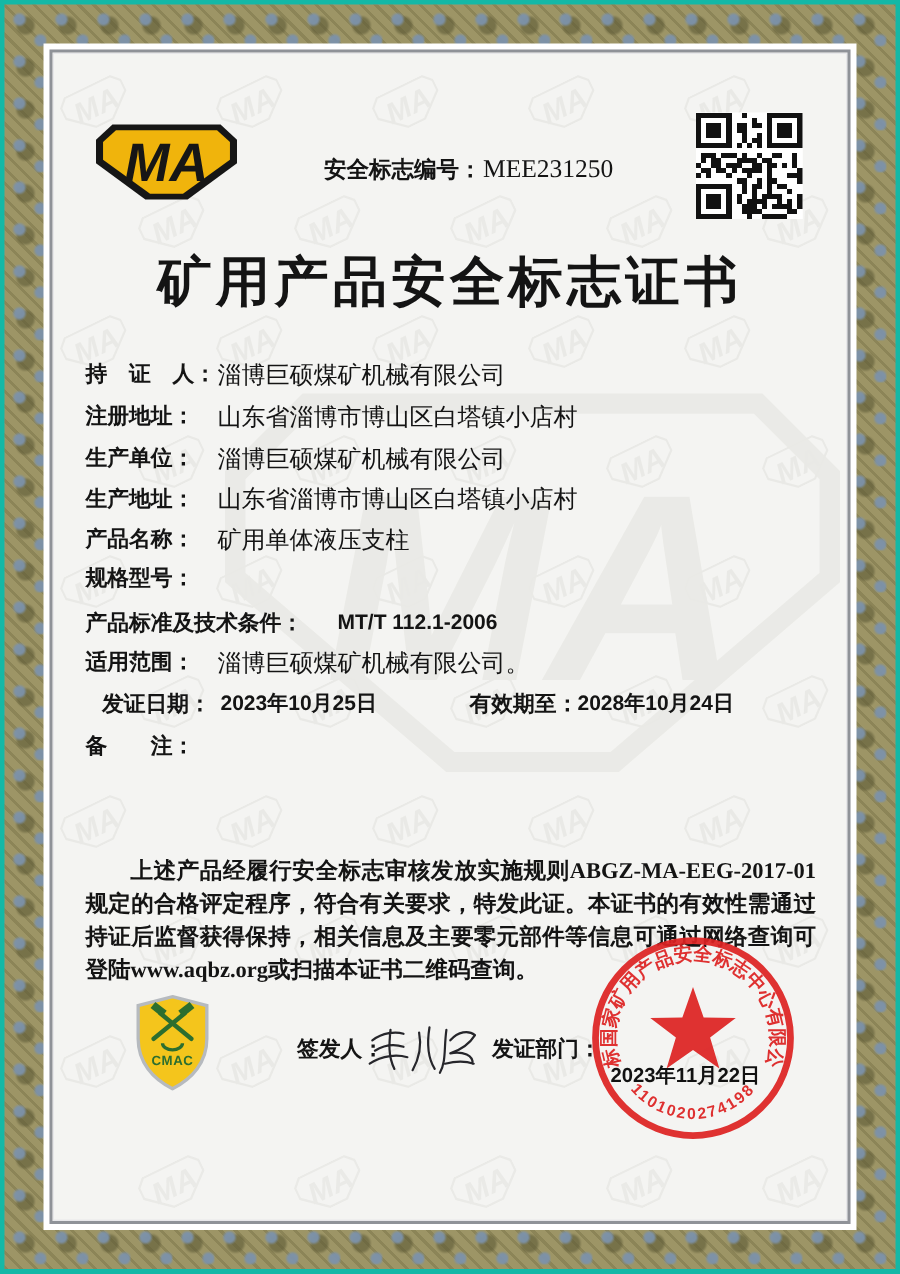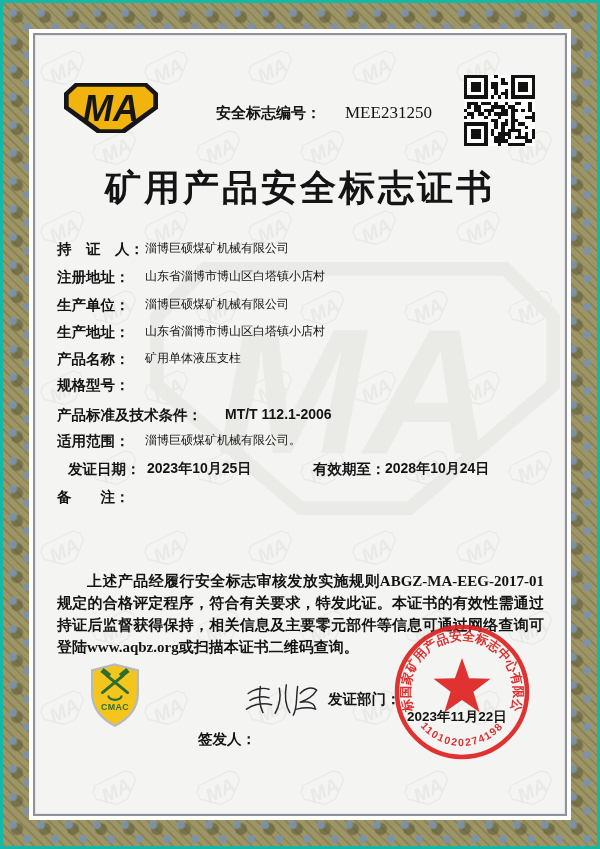--- a/index.html
+++ b/index.html
@@ -18,46 +18,46 @@
   .border-gap{position:absolute;inset:29px;background:#ffffff;}
   .inner-panel{position:absolute;inset:33px;border:2px solid #8f9298;background:#f4f4f2;
     box-shadow:inset 0 0 0 1px #e7e7ea;}
   .content{position:absolute;inset:0;z-index:3;}
   .wm-layer{position:absolute;inset:36px;overflow:hidden;z-index:1;}
   .wm{position:absolute;color:#e3e3df;transform:rotate(-26deg);opacity:.6;}
   .wm-big{position:absolute;left:150px;top:262px;color:#eaeae6;opacity:.9;z-index:1;}
 
   .serial{position:absolute;left:216px;top:103px;white-space:nowrap;}
   .serial .lab{font-weight:bold;font-size:15px;}
-  .serial .val{font-family:"Liberation Serif",serif;font-size:17px;margin-left:24px;}
+  .serial .val{font-family:"Liberation Serif",serif;font-size:17px;margin-left:1px;}
   .qr{position:absolute;left:464px;top:75px;width:71px;height:71px;background:#fff;}
   .logo{position:absolute;left:64px;top:82px;}
   .title{position:absolute;left:0;top:164px;width:100%;text-align:center;
     font-family:"Liberation Serif",serif;font-weight:900;font-size:36px;letter-spacing:3px;}
 
   .row{position:absolute;left:57px;right:40px;display:flex;align-items:flex-start;font-size:14.5px;}
   .flabel{font-weight:bold;flex:0 0 88px;white-space:nowrap;}
   .flabel.wide{flex:0 0 168px;}
-  .fvalue{font-family:Liberation Mono, monospace;font-size:12px;}
+  .fvalue{font-family:Liberation Mono, monospace;font-size:16px;}
   .fvalue.bold-sans{font-family:"Liberation Sans",sans-serif;font-weight:bold;font-size:14px;}
   .r1{top:240px}.r2{top:268px}.r3{top:296px}.r4{top:323px}.r5{top:350px}
   .r6{top:368px}.r6 .flabel{padding-top:8px}
   .r6 .fvalue{width:392px;word-break:break-all;line-height:19px;}
   .r7{top:406px}.r8{top:432px}
   .dates{position:absolute;top:460px;left:0;width:100%;height:20px;}
   .dates span{position:absolute;white-space:nowrap;}
   .d-lab{font-weight:bold;font-size:14.5px;margin-left:11px;}
   .d-val{font-weight:bold;font-size:14px;}
   .remark{top:488px;}
   .statement{position:absolute;left:57px;right:56px;top:570px;
     font-family:"Liberation Serif",serif;font-weight:bold;font-size:15px;line-height:22px;
     text-align:justify;text-indent:2em;}
 
   .cmac{position:absolute;left:89px;top:663px;}
-  .sig-label{position:absolute;left:198px;top:690px;font-weight:bold;font-size:14.5px;margin-top:40px;}
+  .sig-label{position:absolute;left:198px;top:690px;font-weight:bold;font-size:14.5px;}
   .dept-label{position:absolute;left:328px;top:690px;font-weight:bold;font-size:14.5px;}
   .signature{position:absolute;left:243px;top:676px;}
   .stamp{position:absolute;left:387px;top:617px;z-index:4;}
 </style>
 </head>
 <body>
 
 <div class="page">
 
   <svg width="0" height="0" style="position:absolute">

